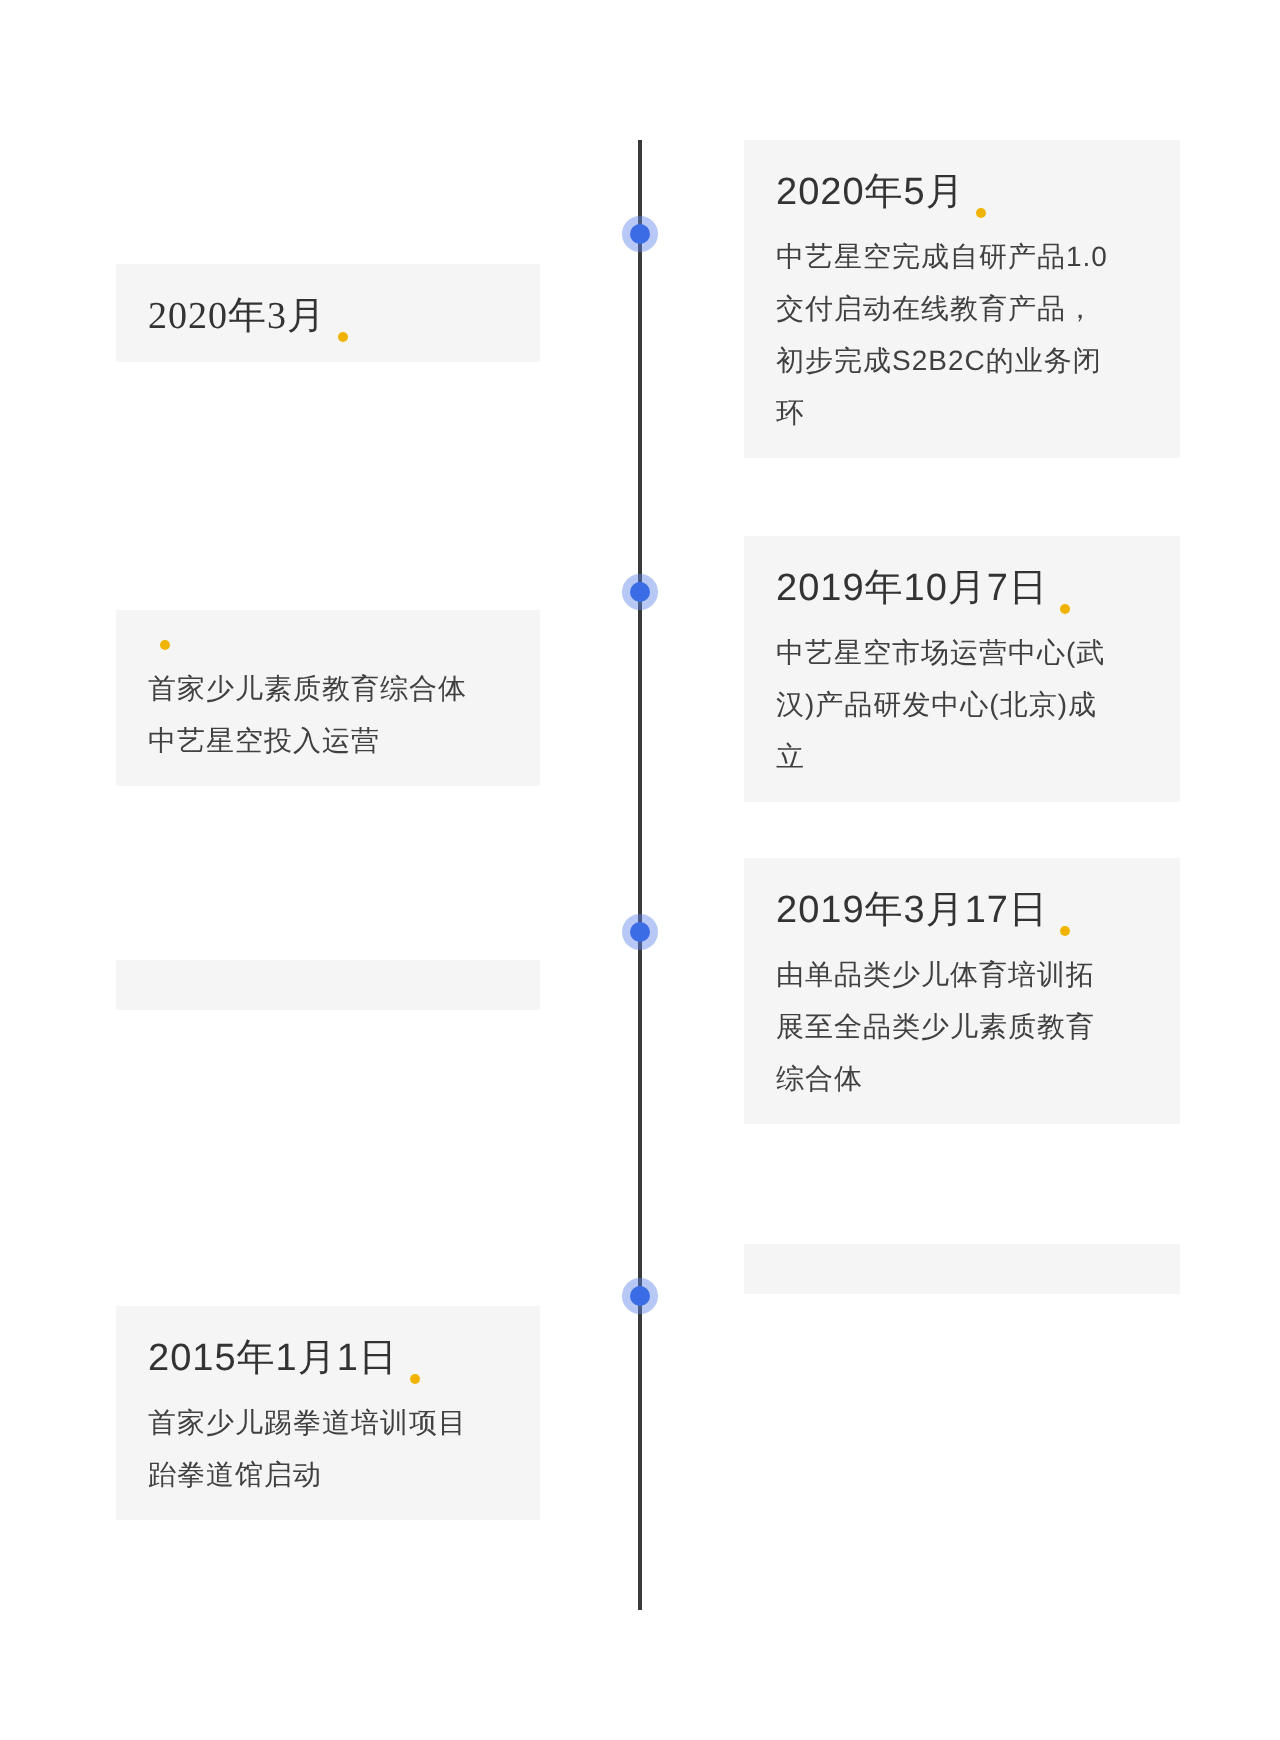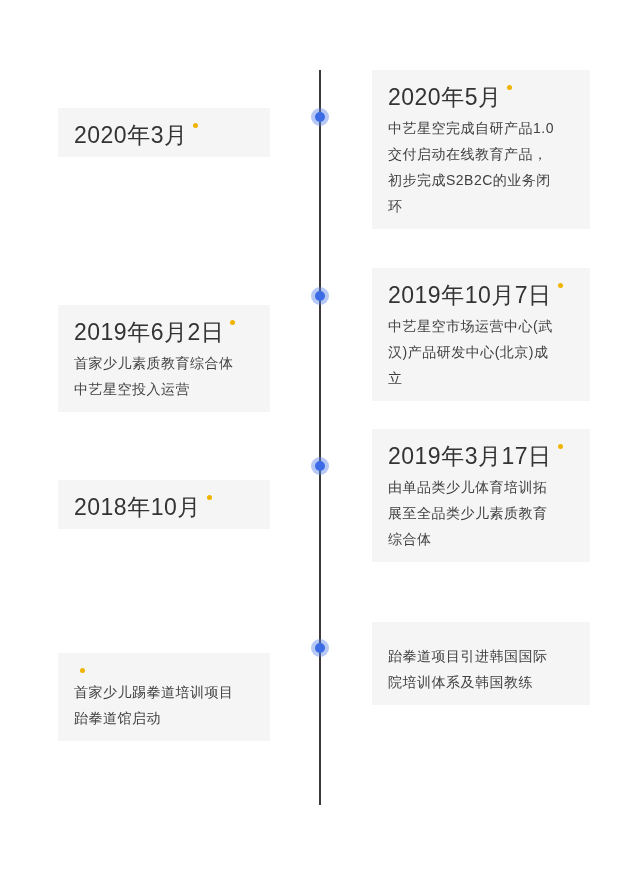--- a/index.html
+++ b/index.html
@@ -52,35 +52,35 @@
   
   .card {
     position: absolute;
     background: #f5f5f6;
     padding: 15px 16px 10px 16px;
     box-sizing: border-box;
   }
   .card.left  { left: 58px;  width: 212px; }
   .card.right { left: 372px; width: 218px; }
 
-  .card-l1 { top: 108px; }
+  .card-l1 { top: 132px; font-family: Liberation Serif, serif; }
   .card-l2 { top: 305px; }
   .card-l3 { top: 480px; }
   .card-l4 { top: 653px; }
 
   .card-r1 { top: 70px; }
   .card-r2 { top: 268px; }
   .card-r3 { top: 429px; }
   .card-r4 { top: 622px; }
 
   .card-title {
     display: flex;
-    align-items: flex-start;
+    align-items: flex-end;
     color: #333333;
-    font-size: 23px;
+    font-size: 19px;
     line-height: 24px;
     font-weight: 500;
     letter-spacing: 0.5px;
   }
   .accent-dot {
     width: 5px;
     height: 5px;
     border-radius: 50%;
     background: #f0b400;
     margin-left: 6px;
@@ -134,45 +134,40 @@
   <div class="card right card-r2">
     <div class="card-title">
       <span>2019年10月7日</span>
       <span class="accent-dot"></span>
     </div>
     <div class="card-body">中艺星空市场运营中心(武汉)产品研发中心(北京)成立</div>
   </div>
 
   <div class="card left card-l2">
     <div class="card-title">
-      <span>2019年6月2日</span>
       <span class="accent-dot"></span>
     </div>
     <div class="card-body">首家少儿素质教育综合体中艺星空投入运营</div>
   </div>
 
   <div class="card right card-r3">
     <div class="card-title">
       <span>2019年3月17日</span>
       <span class="accent-dot"></span>
     </div>
     <div class="card-body">由单品类少儿体育培训拓展至全品类少儿素质教育综合体</div>
   </div>
 
   <div class="card left card-l3">
-    <div class="card-title">
-      <span>2018年10月</span>
-      <span class="accent-dot"></span>
-    </div>
   </div>
 
   <div class="card right card-r4">
-    <div class="card-body">跆拳道项目引进韩国国际院培训体系及韩国教练</div>
   </div>
 
   <div class="card left card-l4">
     <div class="card-title">
+      <span>2015年1月1日</span>
       <span class="accent-dot"></span>
     </div>
     <div class="card-body">首家少儿踢拳道培训项目跆拳道馆启动</div>
   </div>
 
 </div>
 
 </body></html>

